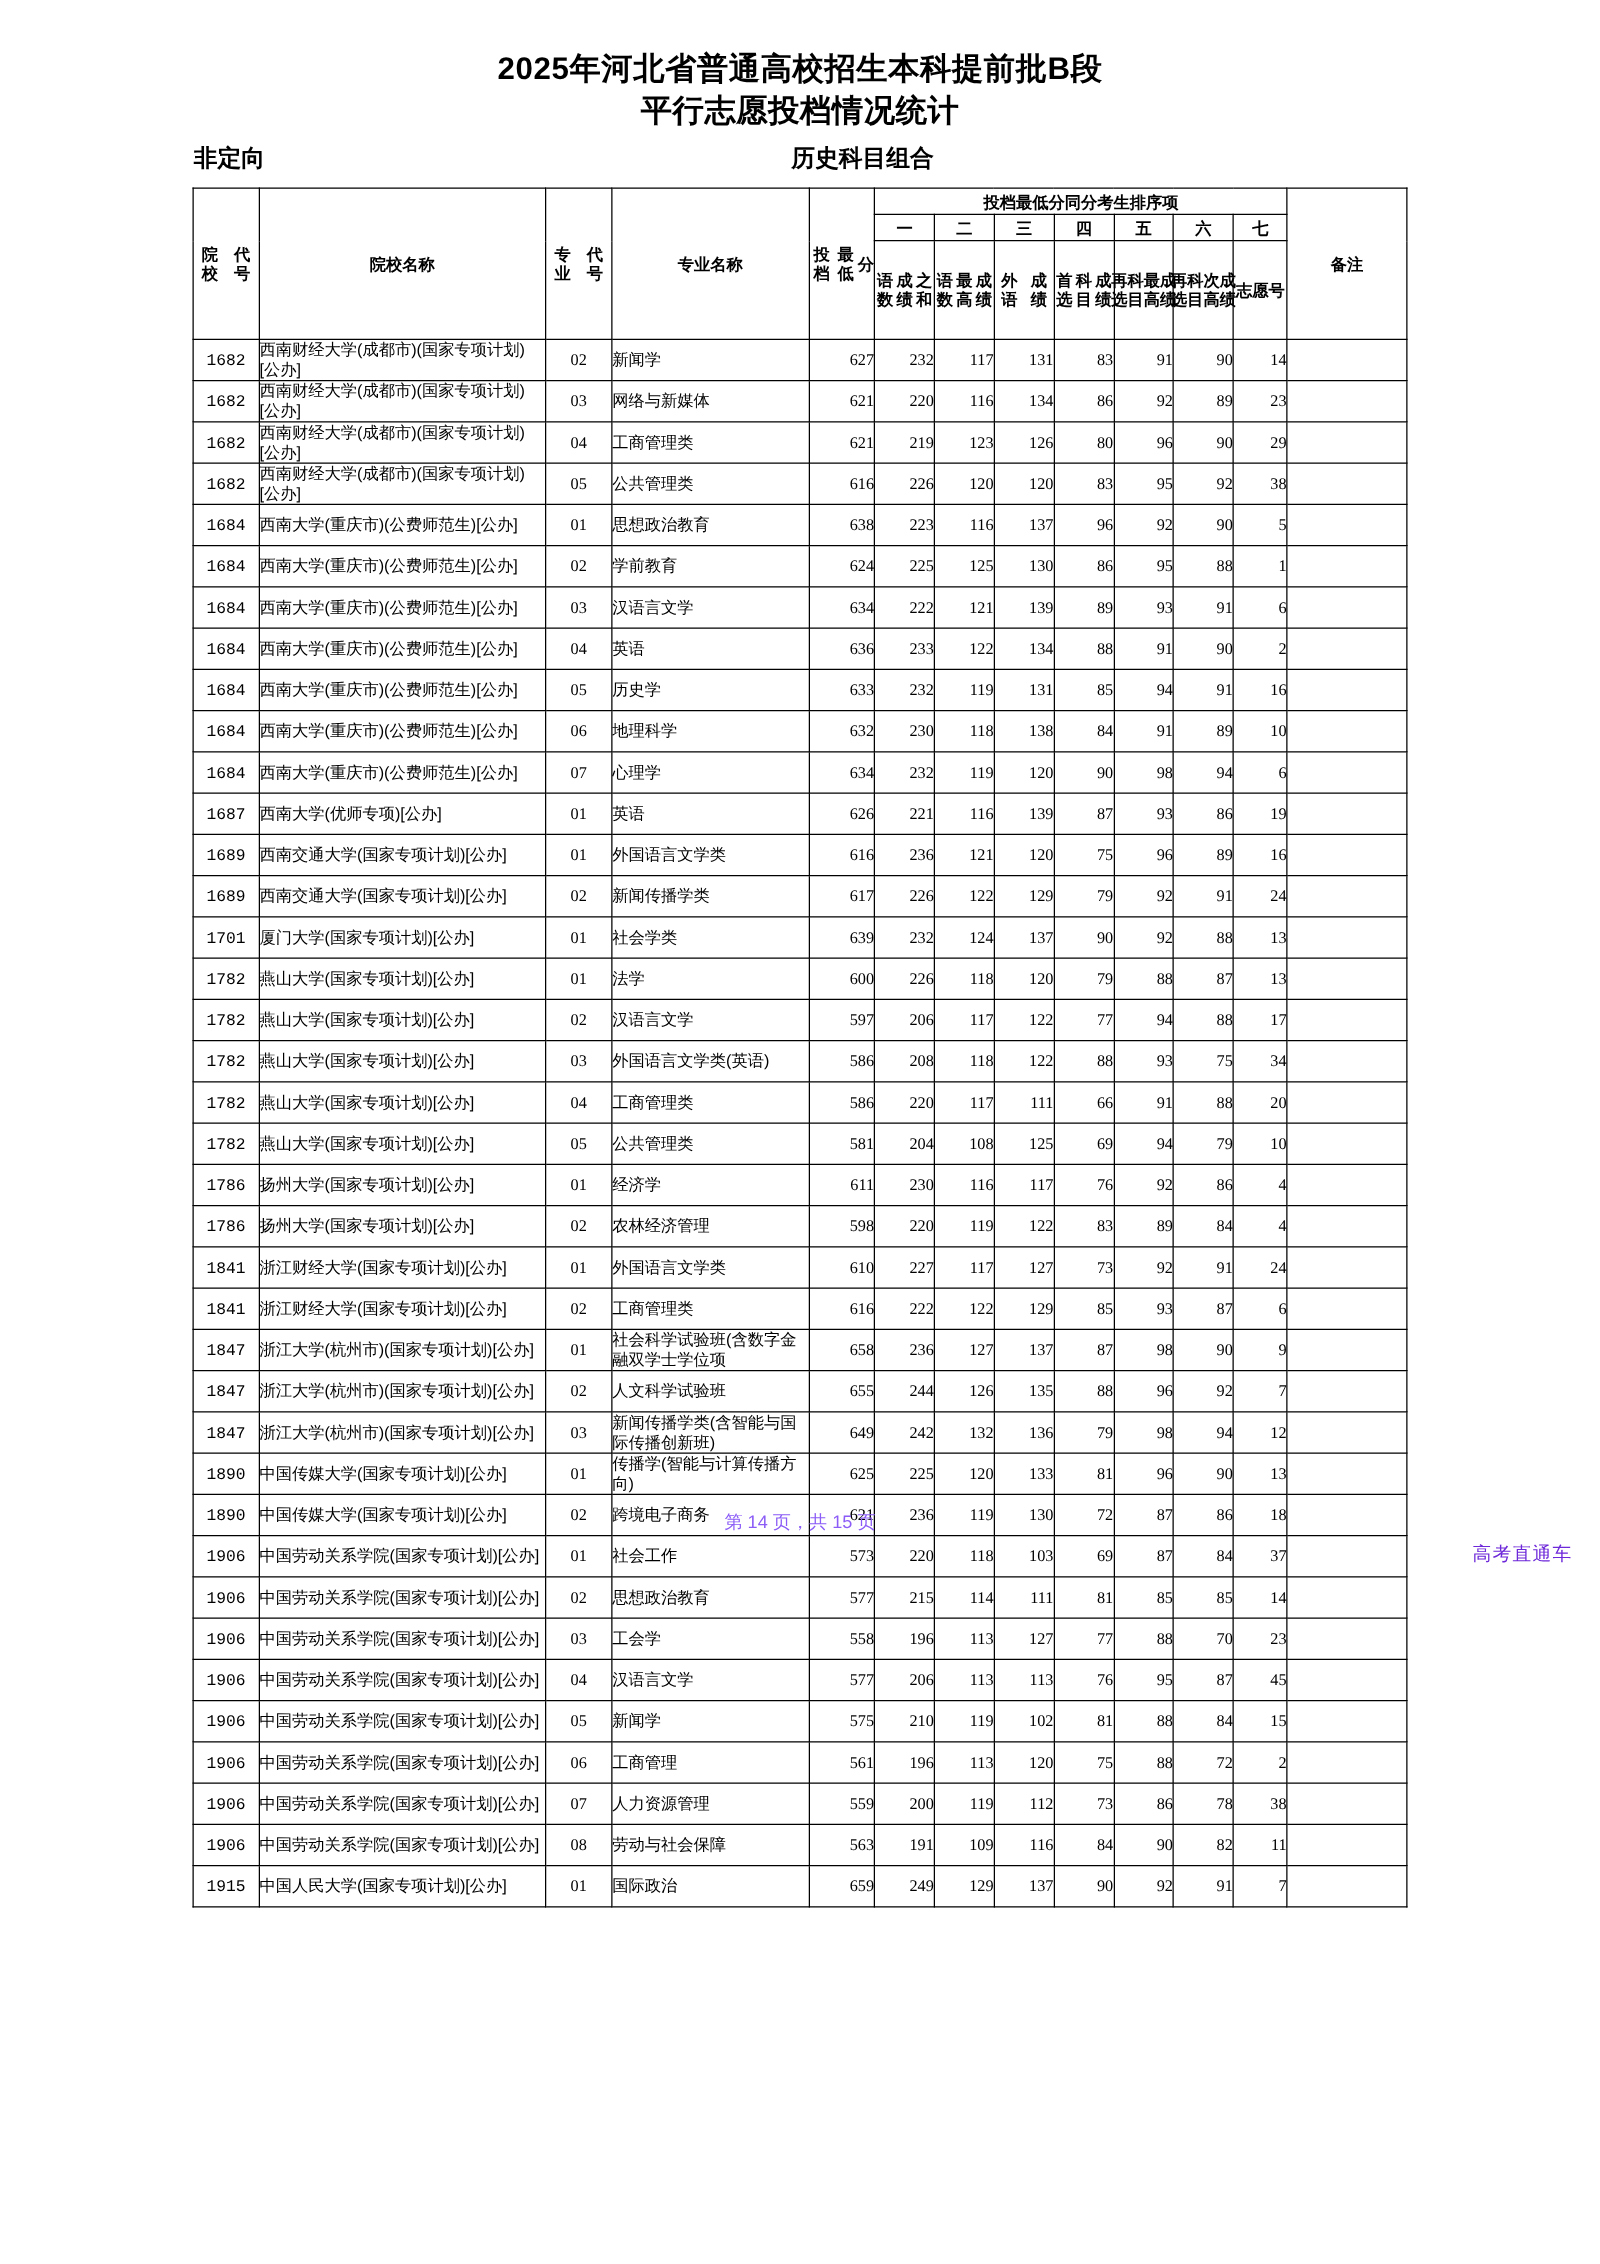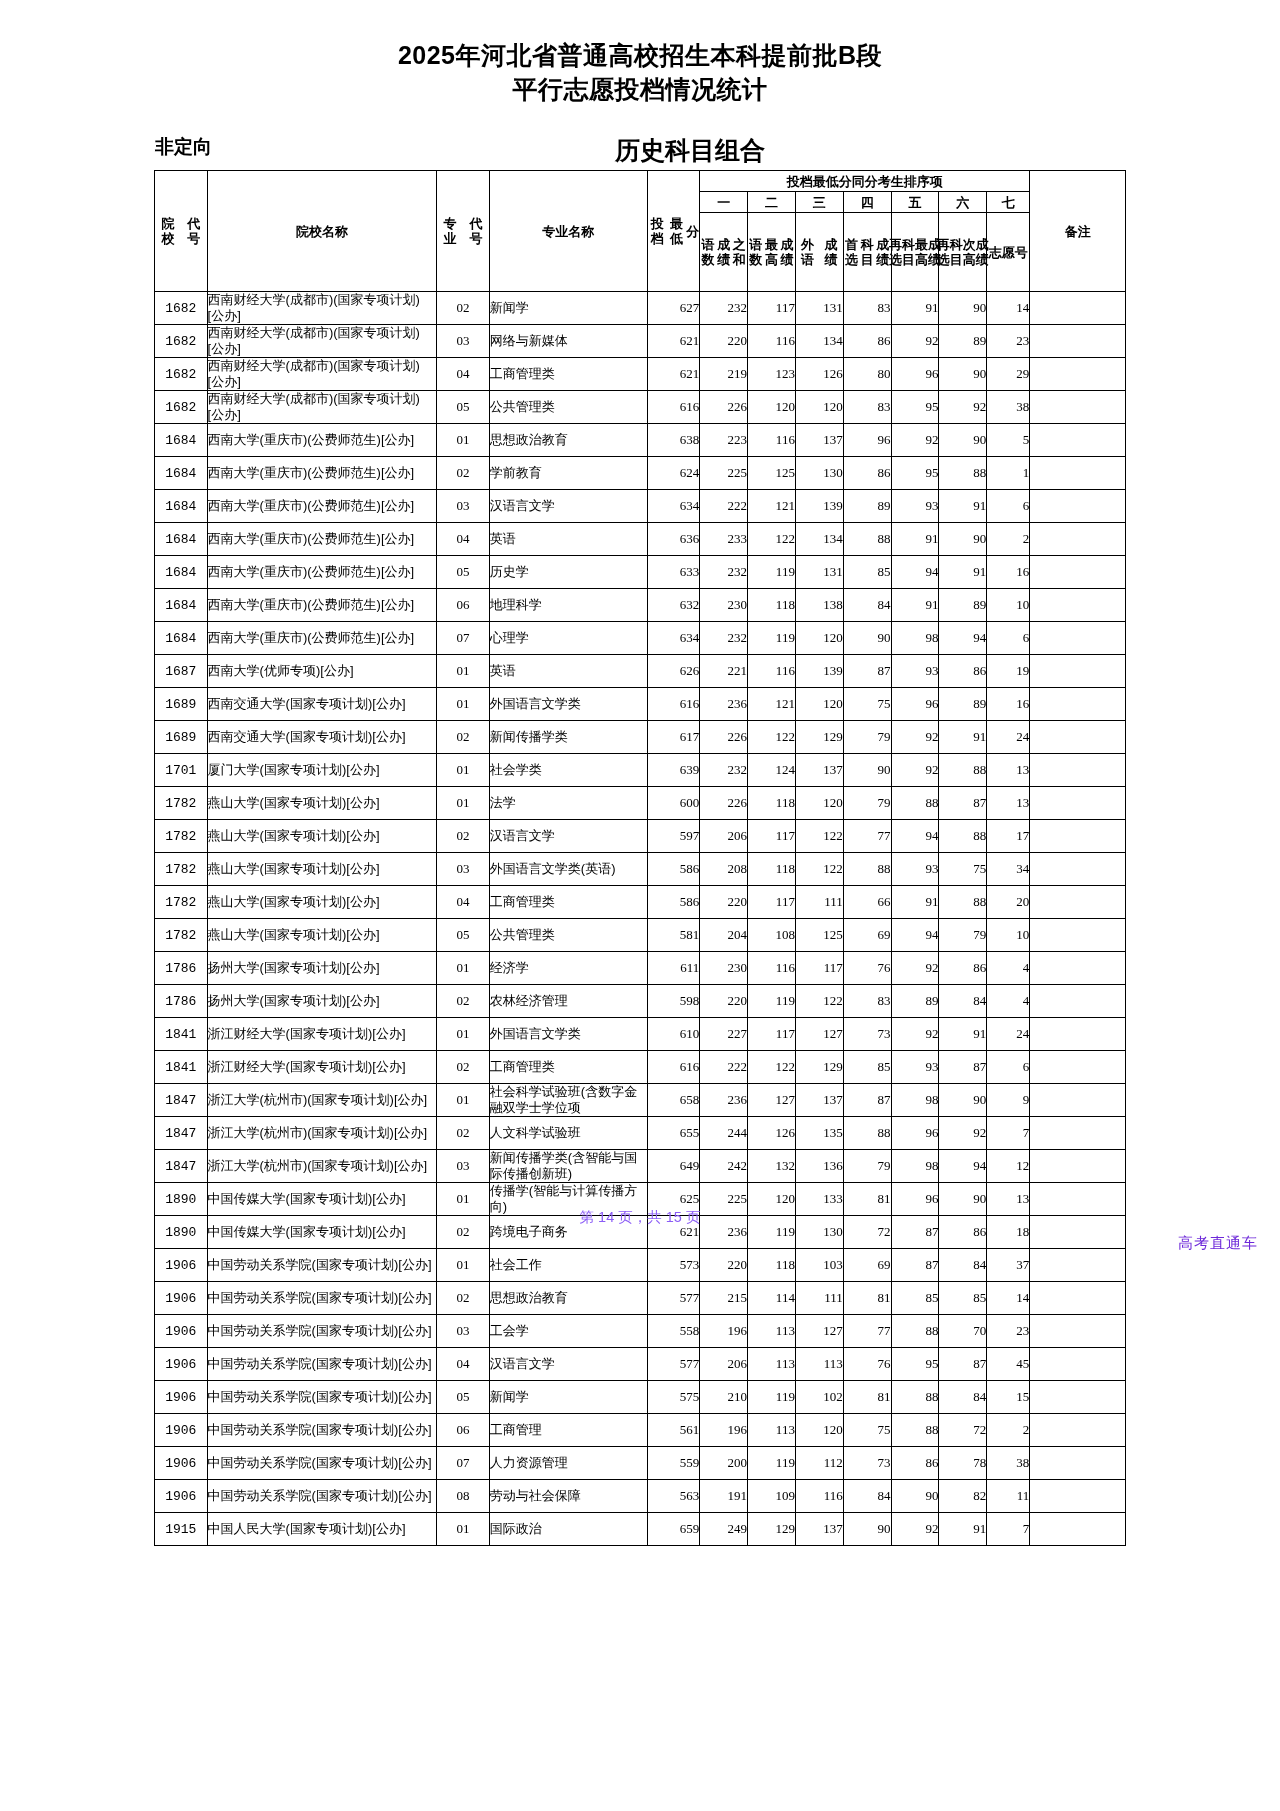--- a/index.html
+++ b/index.html
@@ -27,42 +27,42 @@
     padding-top: 38px;
   }
   .title-line {
     font-family: "Liberation Sans", "DejaVu Sans", sans-serif;
     font-weight: bold;
     font-size: 25px;
     line-height: 34px;
     letter-spacing: 0.5px;
   }
   .subhead {
-    margin-top: 28px;
+    margin-top: 8px;
     padding: 0 66px 0 155px;
     position: relative;
     height: 26px;
   }
   .subhead .left {
     position: absolute;
     left: 155px;
     top: 0;
     font-family: "Liberation Sans", "DejaVu Sans", sans-serif;
     font-weight: bold;
     font-size: 19px;
   }
   .subhead .center {
     position: absolute;
     left: 0;
     right: 0;
     top: 0;
     text-align: center;
     font-family: "Liberation Sans", "DejaVu Sans", sans-serif;
     font-weight: bold;
-    font-size: 25px;
+    font-size: 19px;
     padding-left: 100px;
   }
   .table-wrap {
     margin: 10px auto 0 auto;
     width: 972px;
   }
   table.main {
     border-collapse: collapse;
     width: 972px;
     table-layout: fixed;

